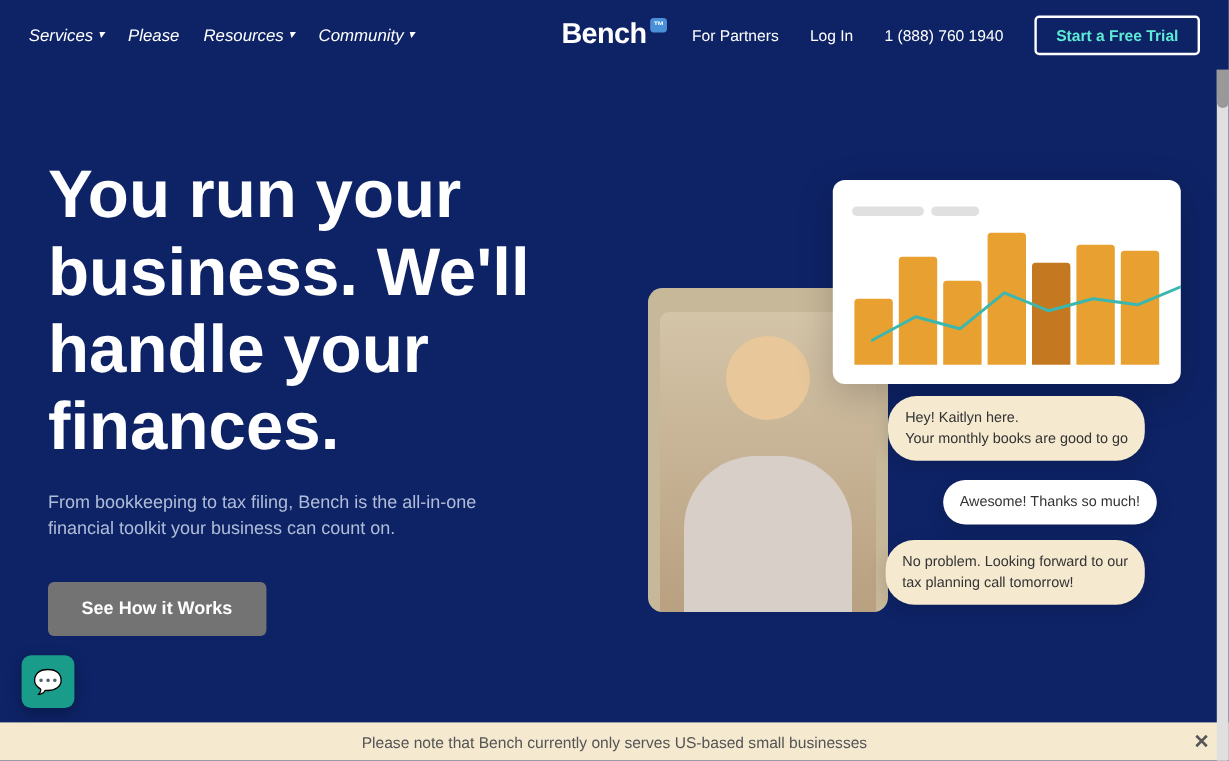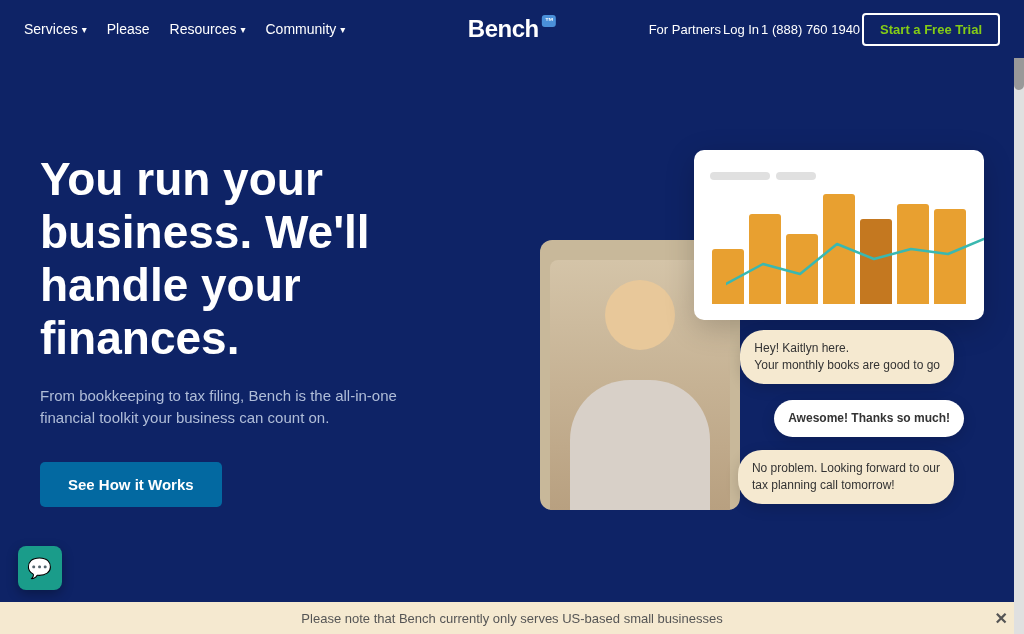--- a/index.html
+++ b/index.html
@@ -11,56 +11,57 @@
       background: #0e2366;
       display: flex; align-items: center; justify-content: space-between;
       padding: 0 24px;
       z-index: 10;
     }
     .nav-left { display: flex; align-items: center; gap: 20px; }
     .nav-item {
       color: #fff; font-size: 14px; cursor: pointer;
       display: flex; align-items: center; gap: 4px;
       white-space: nowrap;
+      font-style: italic;
     }
     .nav-item .chevron { font-size: 10px; }
     .nav-logo {
       position: absolute; left: 50%; transform: translateX(-50%);
       color: #fff; font-size: 24px; font-weight: 700; letter-spacing: -0.5px;
       display: flex; align-items: flex-start; gap: 3px;
     }
     .logo-badge {
       background: #4a90d9; color: #fff; font-size: 9px; font-weight: 700;
       border-radius: 3px; padding: 1px 3px; vertical-align: super;
     }
-    .nav-right { display: flex; align-items: center; gap: 2px; }
+    .nav-right { display: flex; align-items: center; gap: 26px; }
     .nav-right .nav-link { color: #fff; font-size: 13px; cursor: pointer; }
     .btn-trial {
-      border: 2px solid #fff; color: #84cc16; background: transparent;
+      border: 2px solid #fff; color: #5eead4; background: transparent;
       padding: 7px 16px; border-radius: 4px; font-size: 13px; font-weight: 600;
       cursor: pointer; white-space: nowrap;
     }
 
     
     .hero {
       position: absolute; top: 58px; left: 0; right: 0; bottom: 32px;
       background: #0e2366;
       display: flex; align-items: center;
       padding: 0 40px;
     }
     .hero-text { flex: 0 0 420px; }
     .hero-headline {
-      color: #fff; font-size: 46px; font-weight: 800; line-height: 1.15;
+      color: #fff; font-size: 56px; font-weight: 800; line-height: 1.15;
       margin-bottom: 20px;
     }
     .hero-sub {
       color: #b0bdd8; font-size: 15px; line-height: 1.5; margin-bottom: 32px; max-width: 370px;
     }
     .btn-cta {
-      background: #0369a1; color: #fff; border: none;
+      background: #737373; color: #fff; border: none;
       padding: 14px 28px; border-radius: 5px; font-size: 15px; font-weight: 600;
       cursor: pointer;
     }
 
     
     .hero-illustration {
       flex: 1;
       position: relative; height: 420px;
       margin-left: 20px;
     }
@@ -132,21 +133,21 @@
       box-shadow: 0 4px 14px rgba(0,0,0,0.15);
     }
     .bubble-1 {
       background: #f5e9d0;
       color: #333;
       top: 210px; right: 30px;
     }
     .bubble-2 {
       background: #fff;
       color: #333;
-      top: 280px; right: 20px; font-weight: bold;
+      top: 280px; right: 20px;
     }
     .bubble-3 {
       background: #f5e9d0;
       color: #333;
       top: 330px; right: 30px;
     }
 
     
     .bottom-notice {
       position: absolute; bottom: 0; left: 0; right: 0; height: 32px;

